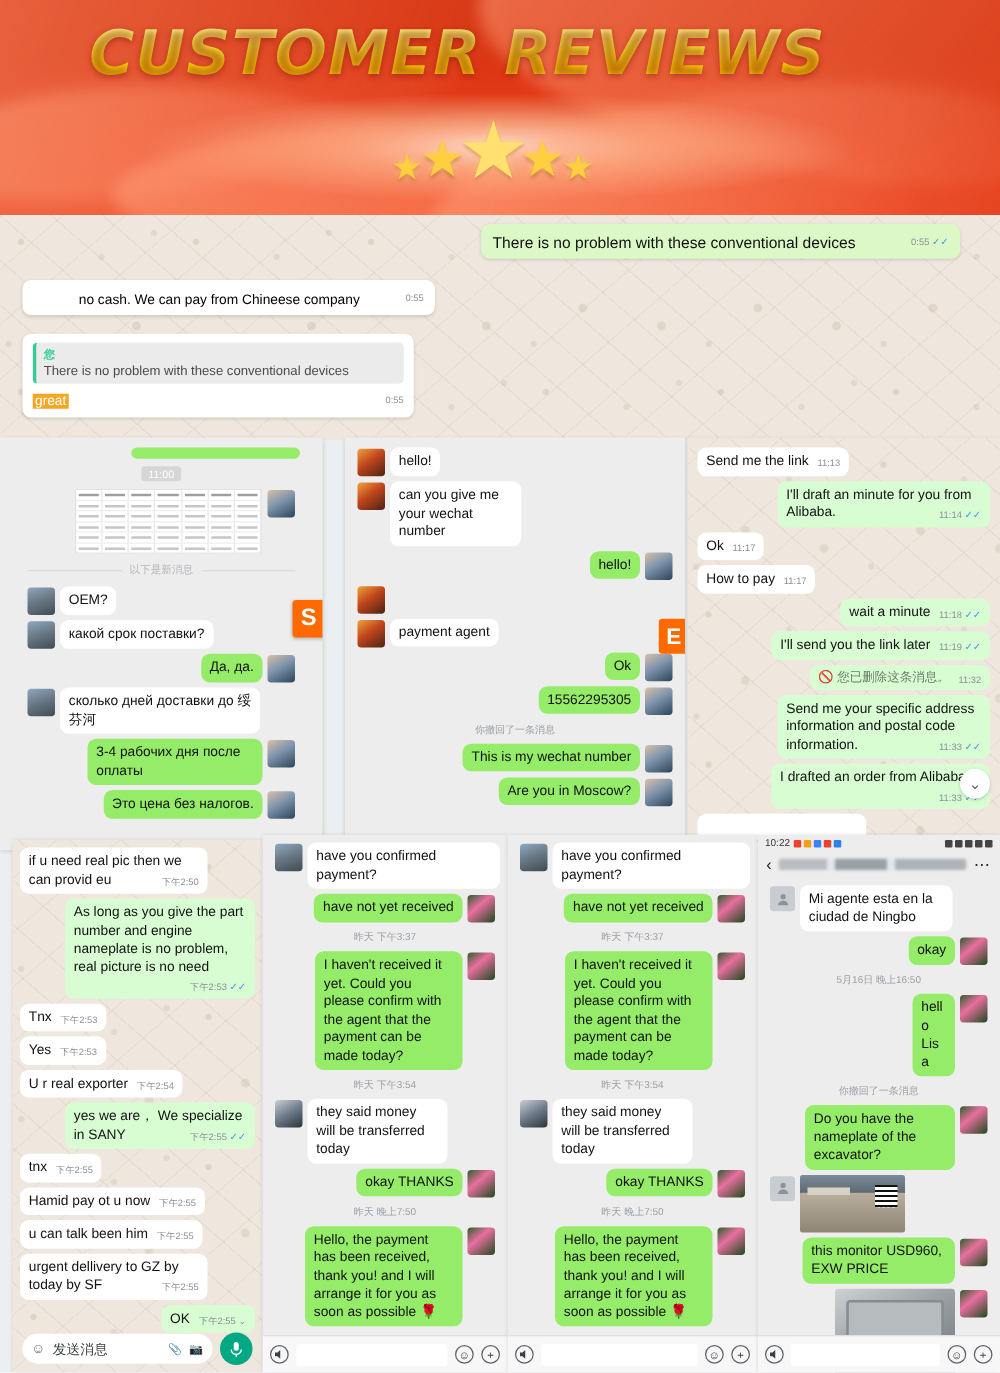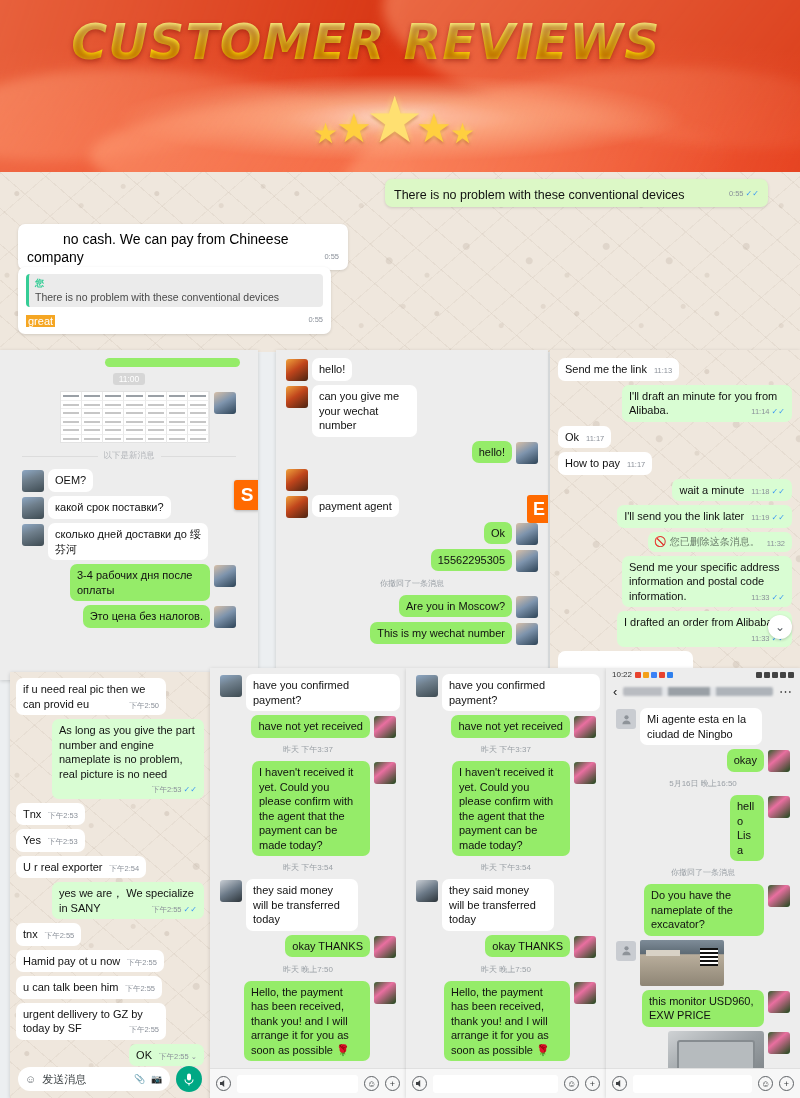--- a/index.html
+++ b/index.html
@@ -98,21 +98,21 @@
   .divider-new{ display:flex; align-items:center; gap:6px; color:#b4b7bb; font-size:8.5px; margin:7px 4px; }
   .divider-new::before,.divider-new::after{ content:""; flex:1; height:1px; background:#dcdcdc; }
 
   
   #wa-top{ left:0; top:0; width:800px; height:180px; }
   .wa-card{ position:absolute; background:#fff; border-radius:7px; box-shadow:0 1px 3px rgba(0,0,0,.13); }
   #wa-out-1{ left:385px; top:7px; width:383px; padding:6px 9px 4px; background:#dcf8c6; border-radius:7px;
              box-shadow:0 1px 3px rgba(0,0,0,.13); position:absolute; }
   #wa-out-1 .txt{ font-size:12.5px; color:#111; }
   #wa-in-1{ left:18px; top:52px; width:330px; padding:6px 9px 4px; }
-  #wa-in-1 .txt{ font-size:14px;padding-left:36px; }
+  #wa-in-1 .txt{ font-size:11px;padding-left:36px; }
   #wa-in-2{ left:18px; top:95px; width:313px; padding:7px 8px 5px; }
   .quote{ background:#ebebeb; border-left:3px solid #35cd96; border-radius:4px; padding:3px 6px 4px; }
   .quote .who{ color:#35cd96; font-size:9px; font-weight:bold; }
   .quote .qt{ font-size:10.5px; color:#4a4a4a; margin-top:1px; }
   .hl{ background:#f5a623; color:#fff; padding:0 2px; font-size:11px; }
 
   
   #wc-ru{ left:0; top:178px; width:258px; height:330px; }
   #wc-ru .sheet{ width:150px; height:52px; background:#fff; border:1px solid #e2e2e2; }
   .sheet-row{ display:flex; height:8.6px; }
@@ -299,20 +299,24 @@
         <span>以下是新消息</span>
       </div>
       <div class="row">
         <div class="avatar av-excav"></div>
         <div class="bub in">OEM?</div>
       </div>
       <div class="row">
         <div class="avatar av-excav"></div>
         <div class="bub in">какой срок поставки?</div>
       </div>
+      <div class="row out">
+        <div class="bub out-wc">Да, да.</div>
+        <div class="avatar av-couple"></div>
+      </div>
       <div class="row">
         <div class="avatar av-excav"></div>
         <div class="bub in" style="max-width:160px;">сколько дней доставки до 绥芬河</div>
       </div>
       <div class="row out">
         <div class="bub out-wc" style="max-width:140px;">3-4 рабочих дня после оплаты</div>
         <div class="avatar av-couple"></div>
       </div>
       <div class="row out">
         <div class="bub out-wc">Это цена без налогов.</div>
@@ -346,25 +350,25 @@
       <div class="row out">
         <div class="bub out-wc">Ok</div>
         <div class="avatar av-couple"></div>
       </div>
       <div class="row out">
         <div class="bub out-wc">15562295305</div>
         <div class="avatar av-couple"></div>
       </div>
       <div class="sys">你撤回了一条消息</div>
       <div class="row out">
+        <div class="bub out-wc">This is my wechat number</div>
+        <div class="avatar av-couple"></div>
+      </div>
+      <div class="row out">
         <div class="bub out-wc">Are you in Moscow?</div>
-        <div class="avatar av-couple"></div>
-      </div>
-      <div class="row out">
-        <div class="bub out-wc">This is my wechat number</div>
         <div class="avatar av-couple"></div>
       </div>
     </div>
     <div class="sogou2">E</div>
   </div>
 
   <div class="panel wa-bg shadow" id="wa-order">
     <div style="padding:4px 8px 0;">
       <div class="row">
         <div class="bub in">

